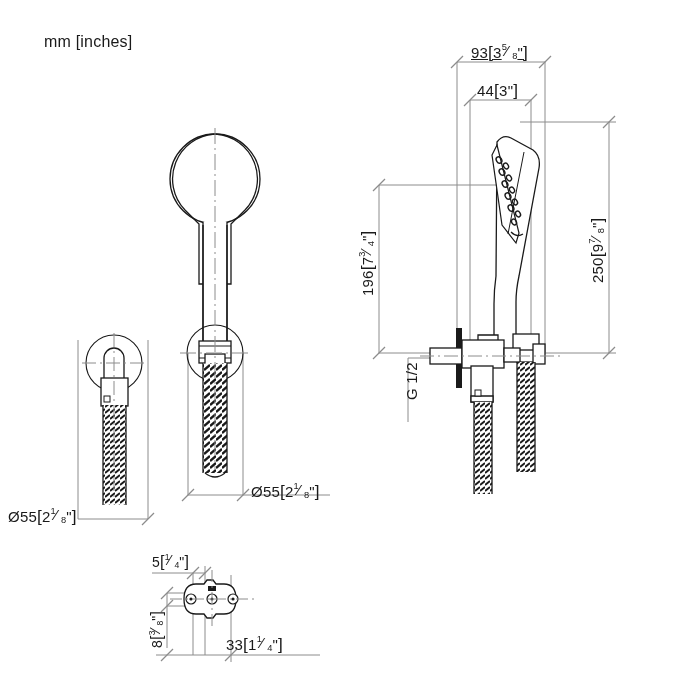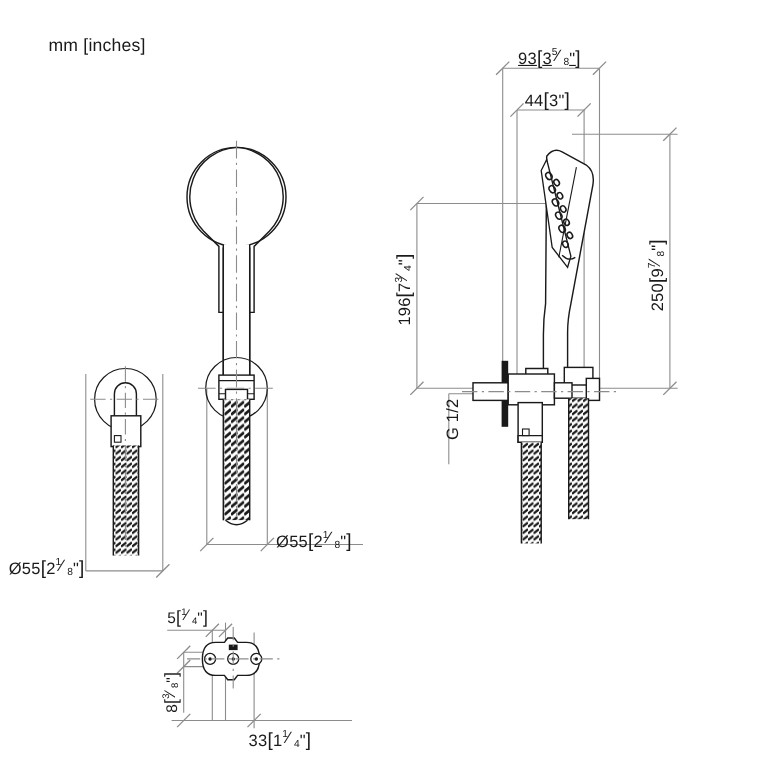--- a/index.html
+++ b/index.html
@@ -251,17 +251,17 @@
 </div>
 
 <div class="lbl small" style="left:152px;top:553px;">
   <span>5</span><span class="brk">[</span><span class="fracslash"><span class="n">1</span><span class="s">⁄</span><span class="d">4</span></span><span>"</span><span class="brk">]</span>
 </div>
 
 <div class="lbl small rot90" style="left:148px;top:648px;">
   <span>8</span><span class="brk">[</span><span class="fracslash"><span class="n">3</span><span class="s">⁄</span><span class="d">8</span></span><span>"</span><span class="brk">]</span>
 </div>
 
-<div class="lbl" style="left:226px;top:664px;">
+<div class="lbl" style="left:226px;top:636px;">
   <span>33</span><span class="brk">[</span><span>1</span><span class="fracslash"><span class="n">1</span><span class="s">⁄</span><span class="d">4</span></span><span>"</span><span class="brk">]</span>
 </div>
 
 </div>
 
 </body></html>

